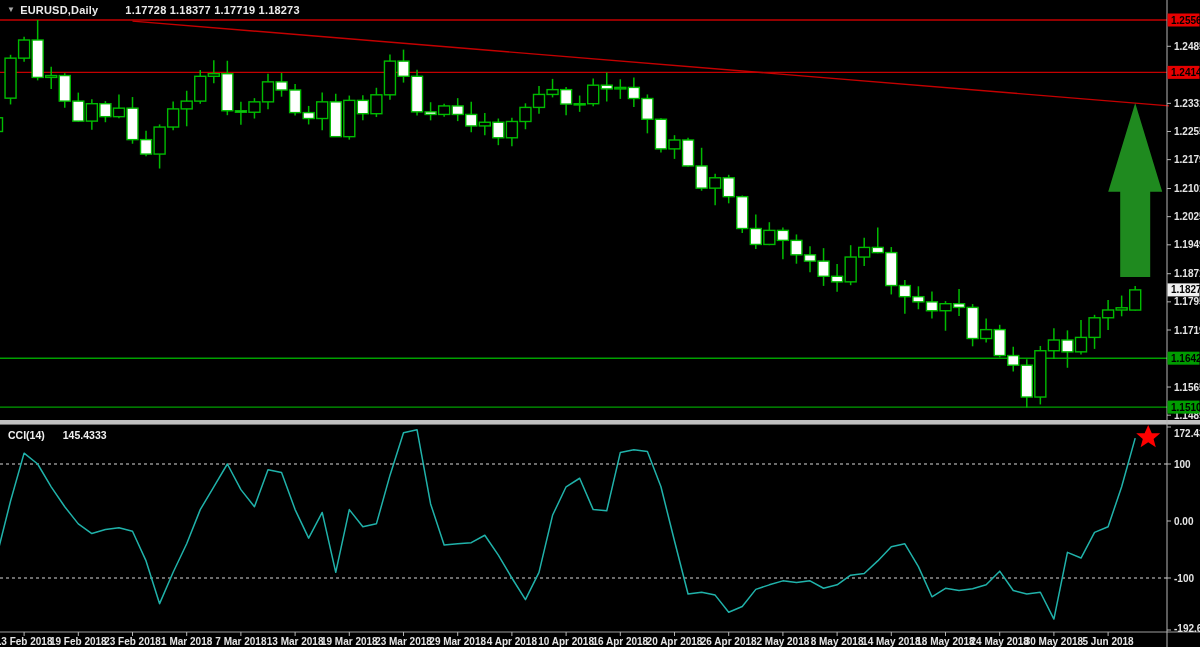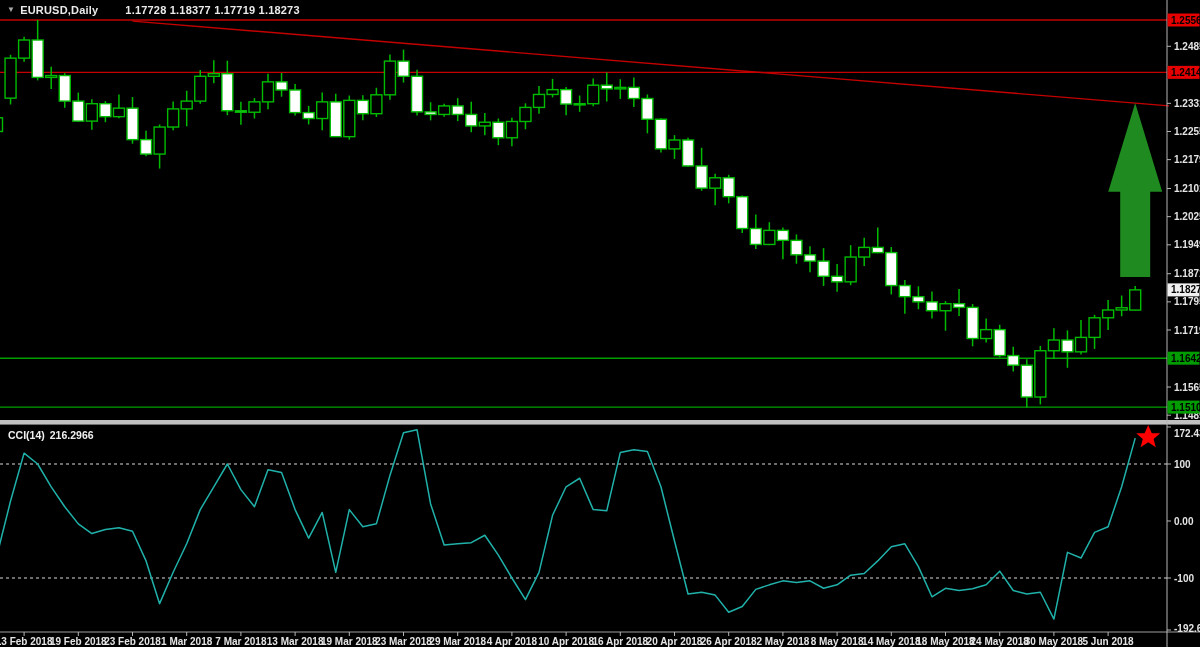--- a/index.html
+++ b/index.html
@@ -5,21 +5,21 @@
   html,body{margin:0;padding:0;background:#1a1a1a;}
   .root{position:relative;width:1200px;height:647px;background:#000;overflow:hidden;
         font-family:"Liberation Sans", sans-serif;}
   svg{position:absolute;left:0;top:0;}
   svg text{font-family:"Liberation Sans", sans-serif;}
   .chart-title{position:absolute;left:7px;top:4px;display:flex;align-items:center;gap:5px;
         color:#eaeaea;font-size:11px;font-weight:700;letter-spacing:.2px;z-index:5;}
   .chart-title .tri{color:#a8a8a8;font-size:8px;line-height:1;cursor:pointer;}
   .chart-title .ohlc{margin-left:22px;}
   .cci-title{position:absolute;left:8px;top:429px;color:#efefef;font-size:10.5px;font-weight:700;
-        z-index:5;display:flex;gap:5px;}
+        z-index:5;display:flex;gap:18px;}
 </style>
 </head>
 <body>
 
 <div class="root">
 
   <svg id="cv" width="1200" height="647">
       <rect x="0" y="0" width="1167" height="420" fill="transparent"></rect>
       <rect x="0" y="425" width="1167" height="207" fill="transparent"></rect>
       <rect x="1167" y="0" width="33" height="647" fill="transparent"></rect>
@@ -297,16 +297,16 @@
     </svg>
 
   <div class="chart-title">
     <span class="tri">▼</span>
     <span>EURUSD,Daily</span>
     <span class="ohlc">1.17728 1.18377 1.17719 1.18273</span>
   </div>
 
   <div class="cci-title">
     <span>CCI(14)</span>
-    <span>216.2966</span>
+    <span>145.4333</span>
   </div>
 
 </div>
 
 </body></html>

